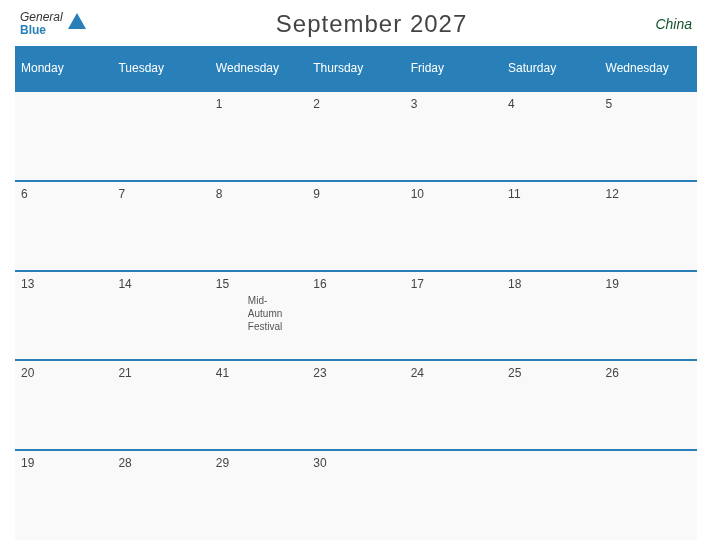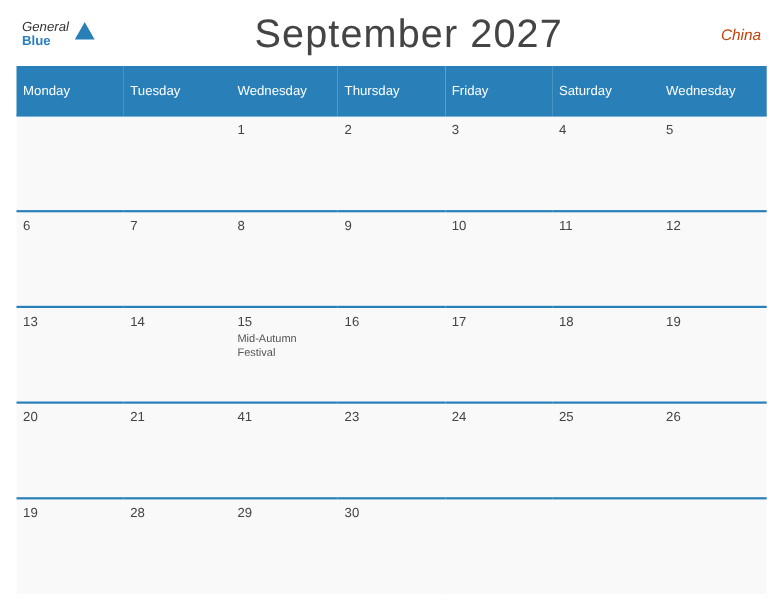--- a/index.html
+++ b/index.html
@@ -45,28 +45,28 @@
       font-weight: bold;
     }
     .logo-icon {
       width: 22px;
       height: 22px;
       margin-left: 3px;
       position: relative;
       top: -2px;
     }
     .month-title {
-      font-size: 36px;
+      font-size: 24px;
       color: #444;
       font-weight: 300;
       letter-spacing: 1px;
     }
     .country-label {
       font-size: 14px;
-      color: #c2410c;
+      color: #14532d;
       font-style: italic;
     }
     .calendar-table {
       width: 100%;
       border-collapse: collapse;
       flex: 1;
     }
     .calendar-table thead tr {
       background-color: #2980b9;
     }
@@ -95,20 +95,21 @@
       font-size: 12px;
       color: #444;
       display: block;
     }
     .holiday-name {
       font-size: 10px;
       color: #555;
       margin-top: 3px;
       display: block;
       line-height: 1.3;
+      margin-left: 32px;
     }
     .empty-cell {
       background: #f9f9f9;
     }
   </style>
 </head>
 <body>
 
 <div class="calendar-wrapper">
   <div class="header">

